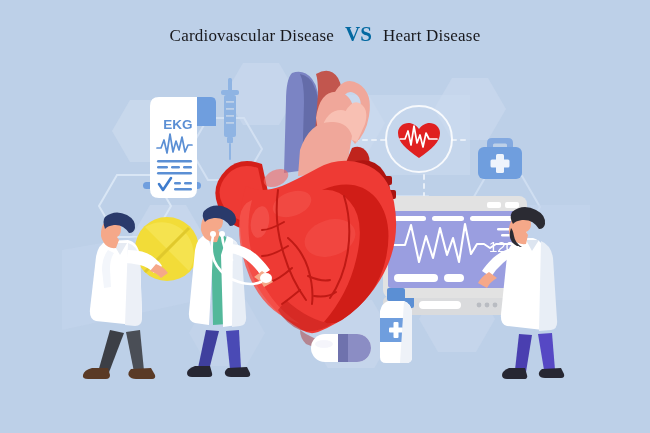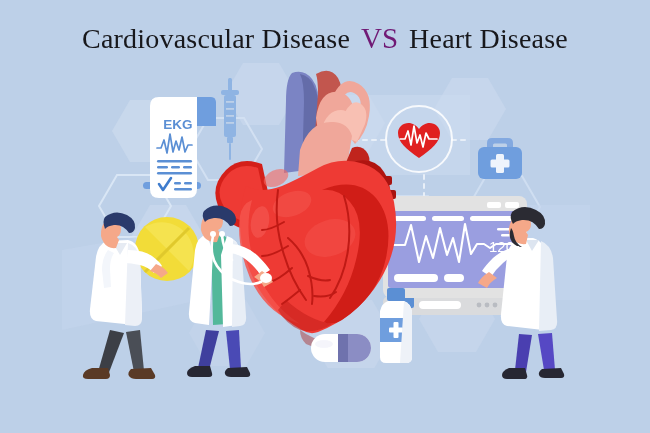--- a/index.html
+++ b/index.html
@@ -25,30 +25,30 @@
   #title-bar {
     position: absolute;
     top: 22px;
     left: 0;
     width: 650px;
     text-align: center;
     z-index: 20;
   }
   .title-text {
     font-family: "Liberation Serif", serif;
-    font-size: 28px;
+    font-size: 17px;
     letter-spacing: 0.2px;
     color: #18181c;
     white-space: nowrap;
   }
   .title-vs {
     font-family: "Liberation Serif", serif;
-    font-size: 29px;
-    color: #701a75;
-    font-weight: 400;
+    font-size: 21px;
+    color: #0369a1;
+    font-weight: 700;
     padding: 0 2px;
   }
   .title-gap { display: inline-block; width: 9px; }
 </style>
 </head>
 <body>
 
 <div id="stage">
 
   <svg id="bg-svg" viewBox="0 0 650 433">

